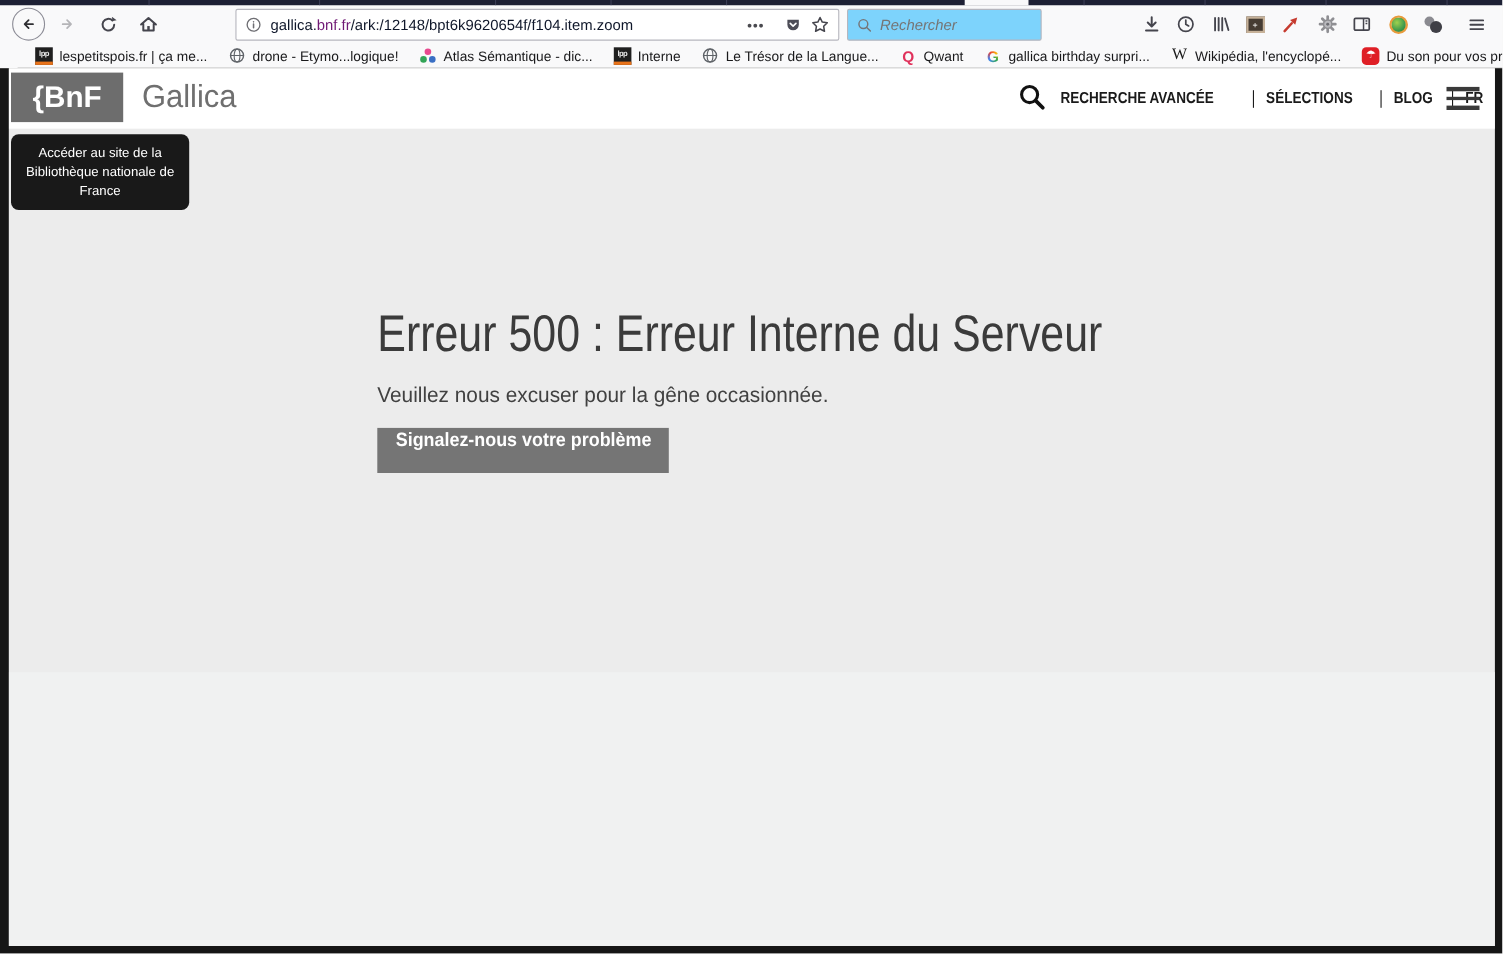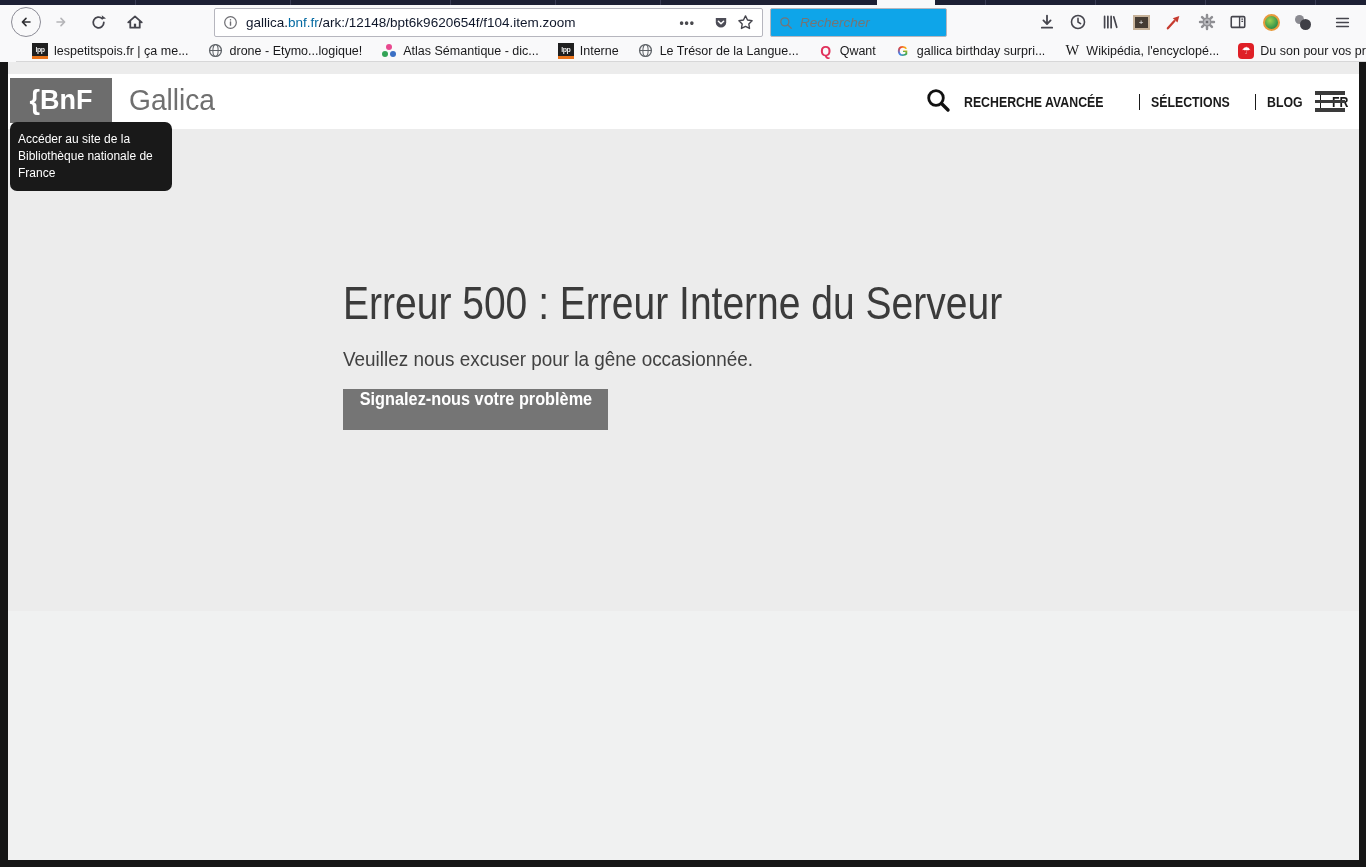--- a/index.html
+++ b/index.html
@@ -12,24 +12,24 @@
   .tab-active { position:absolute; top:0; left:877px; width:58px; height:5px; background:#f9f9fa; }
 
   
   .toolbar { position:absolute; left:0; top:5px; width:1366px; height:35px; background:#f9f9fa; }
   .tbtn { position:absolute; top:2px; width:30px; height:30px; display:flex; align-items:center; justify-content:center; border-radius:3px; }
   .circle-btn { border:1px solid #8c8c96; border-radius:50%; background:#f9f9fa; }
   svg.ic { display:block; }
   .urlbar { position:absolute; left:214px; top:3px; width:549px; height:29px; background:#fff; border:1px solid #b6b6be; border-radius:2px; display:flex; align-items:center; font-size:13.5px; padding:0 8px; }
   .urlbar .u-info { margin-right:8px; display:flex; }
   .url-text { white-space:nowrap; overflow:hidden; flex:1; }
-  .u-dim { color:#0f172a; } .u-dom { color:#0369a1; }
+  .u-dim { color:#0f172a; } .u-dom { color:#701a75; }
   .u-dots { color:#4a4a4f; font-size:12px; letter-spacing:1px; margin:0 10px 0 6px; font-weight:700; }
   .u-ico { display:flex; margin-left:8px; }
-  .searchbar { position:absolute; left:770px; top:3px; width:177px; height:29px; background:#0ea5e9; border:1px solid #b6b6be; border-radius:2px; display:flex; align-items:center; padding:0 8px; }
+  .searchbar { position:absolute; left:770px; top:3px; width:177px; height:29px; background:#7dd3fc; border:1px solid #b6b6be; border-radius:2px; display:flex; align-items:center; padding:0 8px; }
   .searchbar input { border:none; outline:none; width:120px; font-size:13.5px; font-style:italic; color:#4a4a4f; font-family:"Liberation Sans",sans-serif; background:transparent; margin-left:7px; }
   .ricon { position:absolute; top:2px; width:30px; height:30px; display:flex; align-items:center; justify-content:center; border-radius:3px; }
   .img-addon { width:17px; height:15px; background:#463c33; border:2px solid #c7b299; color:#fff; font-size:8px; line-height:11px; text-align:center; }
   .globe-addon { width:17px; height:17px; border-radius:50%; border:2px solid #e89b3c; background:radial-gradient(circle at 38% 35%, #9fd14e, #3f9b4c 60%, #22703c); }
   .balls { position:relative; width:18px; height:16px; }
   .balls i { position:absolute; border-radius:50%; display:block; }
   .balls .b1 { width:9px; height:9px; background:#8a8a90; left:1px; top:1px; }
   .balls .b2 { width:11px; height:11px; background:#3f3f46; right:1px; bottom:0; }
 
   
@@ -43,35 +43,35 @@
   .fav-qwant { color:#e0315b; font-weight:700; font-size:14px; }
   .fav-google { font-weight:700; font-size:14px; background:conic-gradient(from -40deg,#ea4335,#fbbc05,#34a853,#4285f4,#ea4335); -webkit-background-clip:text; background-clip:text; color:transparent; }
   .fav-wiki { font-family:"Liberation Serif",serif; font-size:14.5px; color:#1a1a1a; }
   .fav-avira { background:#df1f26; border-radius:4px; color:#fff; font-size:10px; font-family:"DejaVu Sans",sans-serif; }
 
   
   .webframe { position:absolute; left:0; top:62px; width:1366px; height:805px; background:#161616; }
   .gallica { position:absolute; left:8px; top:0; width:1351px; height:798px; background:#ececec; overflow:hidden; }
 
   
-  .g-header { position:absolute; left:0; top:12px; width:100%; height:55px; background:#fff; }
+  .g-header { position:absolute; left:0; top:0; width:100%; height:55px; background:#fff; }
   .logo-box { position:absolute; left:2px; top:4px; width:102px; height:45px; background:#6d6d6d; color:#fff; font-weight:700; font-size:27px; display:flex; align-items:center; justify-content:center; letter-spacing:0; }
   .brand { position:absolute; left:121px; top:10px; font-size:29px; color:#6f6f6f; transform:scaleX(.97); transform-origin:0 0; }
   .scope { position:absolute; left:347px; top:0; height:55px; display:flex; align-items:center; gap:8px; }
   .cond { display:inline-block; transform:scaleX(.85); transform-origin:0 50%; font-weight:700; color:#1a1a1a; font-size:14.5px; white-space:nowrap; }
   .g-search { position:absolute; left:470px; top:12px; width:437px; height:31px; border:1px solid #c6c6c6; background:#fff; padding:0 12px; font-size:14px; color:#333; outline:none; font-family:"Liberation Sans",sans-serif; }
   .g-search::placeholder { color:#9a9a9a; }
   .g-mag { position:absolute; left:917px; top:13px; }
   .g-nav { position:absolute; left:956px; top:0; height:55px; display:flex; align-items:center; gap:11px; }
   .g-nav .vsep { width:1px; height:16px; background:#1a1a1a; }
   .g-burger { position:absolute; left:1307px; top:17px; width:30px; cursor:pointer; }
   .g-burger i { display:block; height:3.5px; background:#3a3a3a; margin-bottom:5px; }
 
   
-  .tooltip { position:absolute; left:2px; top:60px; width:162px; background:#191919; border-radius:7px; color:#fff; font-size:12px; line-height:17px; padding:9px 8px; }
+  .tooltip { position:absolute; left:2px; top:60px; width:162px; background:#191919; border-radius:7px; color:#fff; font-size:12px; line-height:17px; text-align:center; padding:9px 8px; }
 
   
   .g-h1 { position:absolute; left:335px; top:213px; font-size:47px; color:#3b3b3b; white-space:nowrap; transform:scaleX(.83); transform-origin:0 0; font-weight:400; }
   .g-sub { position:absolute; left:335px; top:286px; font-size:19.5px; color:#414141; transform:scaleX(.97); transform-origin:0 0; }
   .g-btn { position:absolute; left:335px; top:327px; width:265px; height:41px; background:#757575; color:#fff; font-weight:700; font-size:17.5px; display:flex; justify-content:center; cursor:pointer; }
   .g-btn span { display:inline-block; transform:scaleX(.93); white-space:nowrap; }
   .g-lower { position:absolute; left:0; top:549px; width:100%; height:249px; background:#f0f1f1; }
 </style>
 </head>
 <body>

